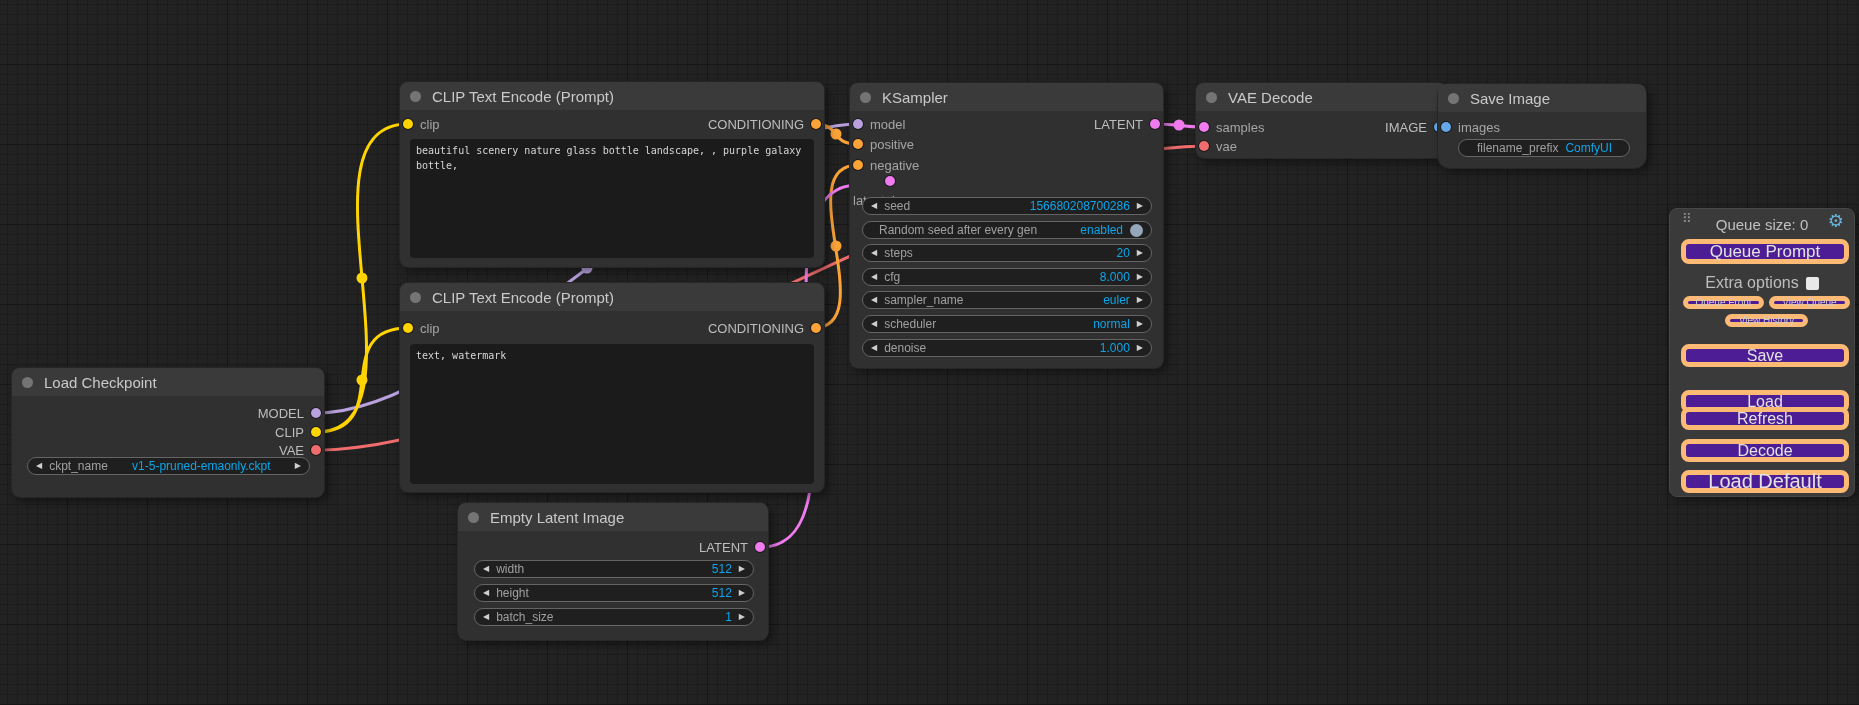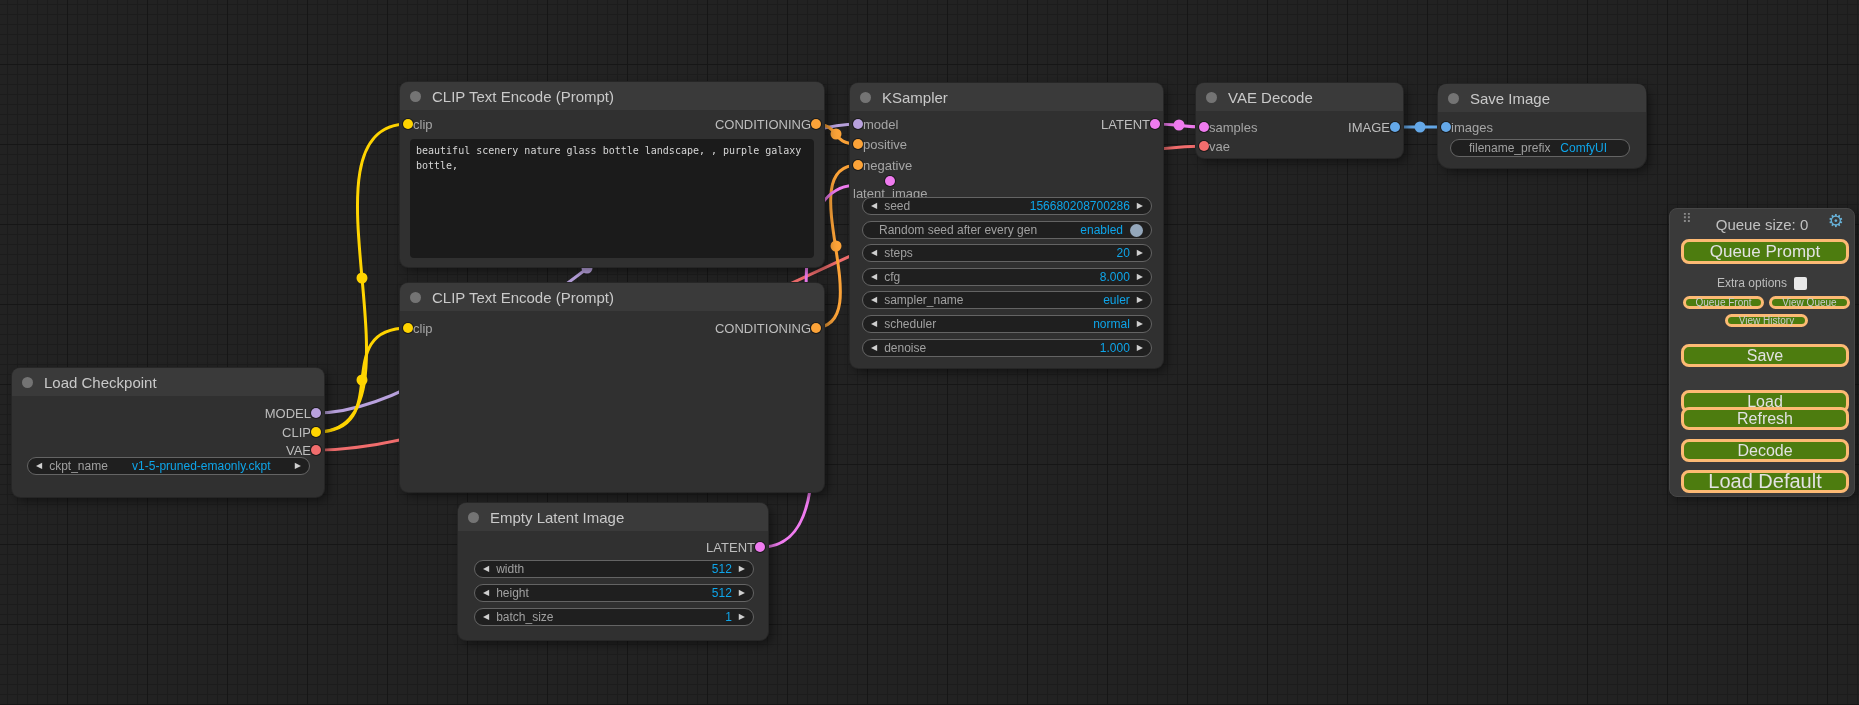--- a/index.html
+++ b/index.html
@@ -25,21 +25,21 @@
   .node{
     position:absolute;z-index:2;background:#303030;border-radius:8px;
     box-shadow:0 0 0 1px #262626,4px 4px 10px rgba(0,0,0,.45);
   }
   .ntitle{
     position:absolute;left:0;top:0;right:0;height:28px;background:#3a3a3a;
     border-radius:8px 8px 0 0;display:flex;align-items:center;
   }
   .ndot{width:11px;height:11px;border-radius:50%;background:#747474;margin-left:10px;}
   .ntext{margin-left:11px;font-size:15px;color:#c9c9c9;white-space:nowrap;}
-  .port{position:absolute;height:18px;display:flex;align-items:center;font-size:13px;white-space:nowrap;}
+  .port{position:absolute;height:18px;display:flex;align-items:center;gap:7px;font-size:13px;white-space:nowrap;}
   .port.in{left:3px;color:#a5a5a5;}
   .port.out{right:3px;color:#bdbdbd;}
   .pdot{width:10px;height:10px;border-radius:50%;box-shadow:0 0 0 1px #1a1a1a;flex:0 0 auto;}
   .pdot.model{background:#b8a1dd}.pdot.clip{background:#ffd400}.pdot.vae{background:#f16d6d}
   .pdot.cond{background:#fca338}.pdot.latent{background:#ef7bef}.pdot.image{background:#64a8e8}
   .widget{
     position:absolute;height:18px;background:#1f1f1f;border:1px solid #646464;border-radius:10px;
     display:flex;align-items:center;padding:0 8px;gap:7px;font-size:12px;box-sizing:border-box;
   }
   .warrow{font-size:8px;color:#cfcfcf;line-height:1;}
@@ -51,30 +51,30 @@
     position:absolute;background:#1b1b1b;border-radius:4px;padding:4px 6px;
     font-family:"DejaVu Sans Mono",monospace;font-size:10px;line-height:1.5;color:#d6d6d6;
     white-space:pre-wrap;word-break:break-word;box-sizing:border-box;
   }
   #queue-panel{
     position:absolute;z-index:3;left:1669px;top:208px;width:186px;height:289px;
     background:#3a3a3a;border:1px solid #474747;border-radius:8px;box-sizing:border-box;
     box-shadow:3px 3px 10px rgba(0,0,0,.4);
   }
   .qbtn{
-    position:absolute;left:11px;width:168px;background:#4d7c0f;border:3px solid #fdba74;border-radius:8px;
+    position:absolute;left:11px;width:168px;background:#4c1d95;border:5px solid #fdba74;border-radius:8px;
     color:#e2e2e2;display:flex;align-items:center;justify-content:center;box-sizing:border-box;
   }
   .qbtn.small{width:auto;font-size:10px;color:#cccccc;border-radius:8px;}
   .qheader{position:absolute;left:0;top:4px;right:0;height:22px;display:flex;align-items:center;}
   .qsize{flex:1;text-align:center;font-size:15px;color:#c0c0c0;}
   .qhandle{position:absolute;left:12px;top:2px;font-size:13px;color:#8a8a8a;font-family:"DejaVu Sans",sans-serif;}
   .qgear{position:absolute;right:10px;top:1px;font-size:18px;color:#67b1d8;font-family:"DejaVu Sans",sans-serif;}
   .xopts{position:absolute;left:0;right:0;top:66px;height:16px;display:flex;align-items:center;justify-content:center;gap:7px;}
-  .xlabel{font-size:12px;color:#bdbdbd;}
+  .xlabel{font-size:16px;color:#bdbdbd;}
   .xbox{width:13px;height:13px;background:#e8e8e8;border-radius:2px;}
 </style>
 </head>
 <body>
 
 <div id="canvas">
 
   <svg class="wires" width="1859" height="705">
     <path class="w model" d="M 316 413 C 476 413, 698 124, 858 124"></path>
     <path class="w clip" d="M 316 432 C 436 432, 288 124, 408 124"></path>
@@ -143,20 +143,21 @@
       <span class="ntext">CLIP Text Encode (Prompt)</span>
     </div>
     <div class="port in" style="top:36px;">
       <span class="pdot clip"></span>
       <span>clip</span>
     </div>
     <div class="port out" style="top:36px;">
       <span>CONDITIONING</span>
       <span class="pdot cond"></span>
     </div>
+    <div class="ptext" style="left:10px;top:61px;right:10px;bottom:8px;">text, watermark</div>
   </div>
 
   <div class="node" style="left:458px;top:503px;width:310px;height:137px;">
     <div class="ntitle">
       <span class="ndot"></span>
       <span class="ntext">Empty Latent Image</span>
     </div>
     <div class="port out" style="top:35px;">
       <span>LATENT</span>
       <span class="pdot latent"></span>
@@ -242,21 +243,21 @@
       <span class="warrow">▶</span>
     </div>
     <div class="widget" style="left:12px;top:256px;right:11px;">
       <span class="warrow">◀</span>
       <span class="wlabel">denoise</span>
       <span class="wvalue">1.000</span>
       <span class="warrow">▶</span>
     </div>
   </div>
 
-  <div class="node" style="left:1196px;top:83px;width:207px;height:75px;">
+  <div class="node" style="left:1196px;top:83px;width:207px;height:75px;padding-left:44px;">
     <div class="ntitle">
       <span class="ndot"></span>
       <span class="ntext">VAE Decode</span>
     </div>
     <div class="port in" style="top:35px;">
       <span class="pdot latent"></span>
       <span>samples</span>
     </div>
     <div class="port in" style="top:54px;">
       <span class="pdot vae"></span>
@@ -270,21 +271,21 @@
 
   <div class="node" style="left:1438px;top:84px;width:208px;height:84px;border-radius:12px;">
     <div class="ntitle">
       <span class="ndot"></span>
       <span class="ntext">Save Image</span>
     </div>
     <div class="port in" style="top:34px;">
       <span class="pdot image"></span>
       <span>images</span>
     </div>
-    <div class="widget" style="left:12px;top:55px;right:16px;">
+    <div class="widget" style="left:20px;top:55px;right:16px;">
       <span class="wlabel" style="margin-left:10px;">filename_prefix</span>
       <span class="wvalue" style="margin-right:14px;">ComfyUI</span>
     </div>
   </div>
 
   <div id="queue-panel">
     <div class="qhandle">⠿</div>
     <div class="qheader">
       <span class="qsize">Queue size: 0</span>
     </div>

